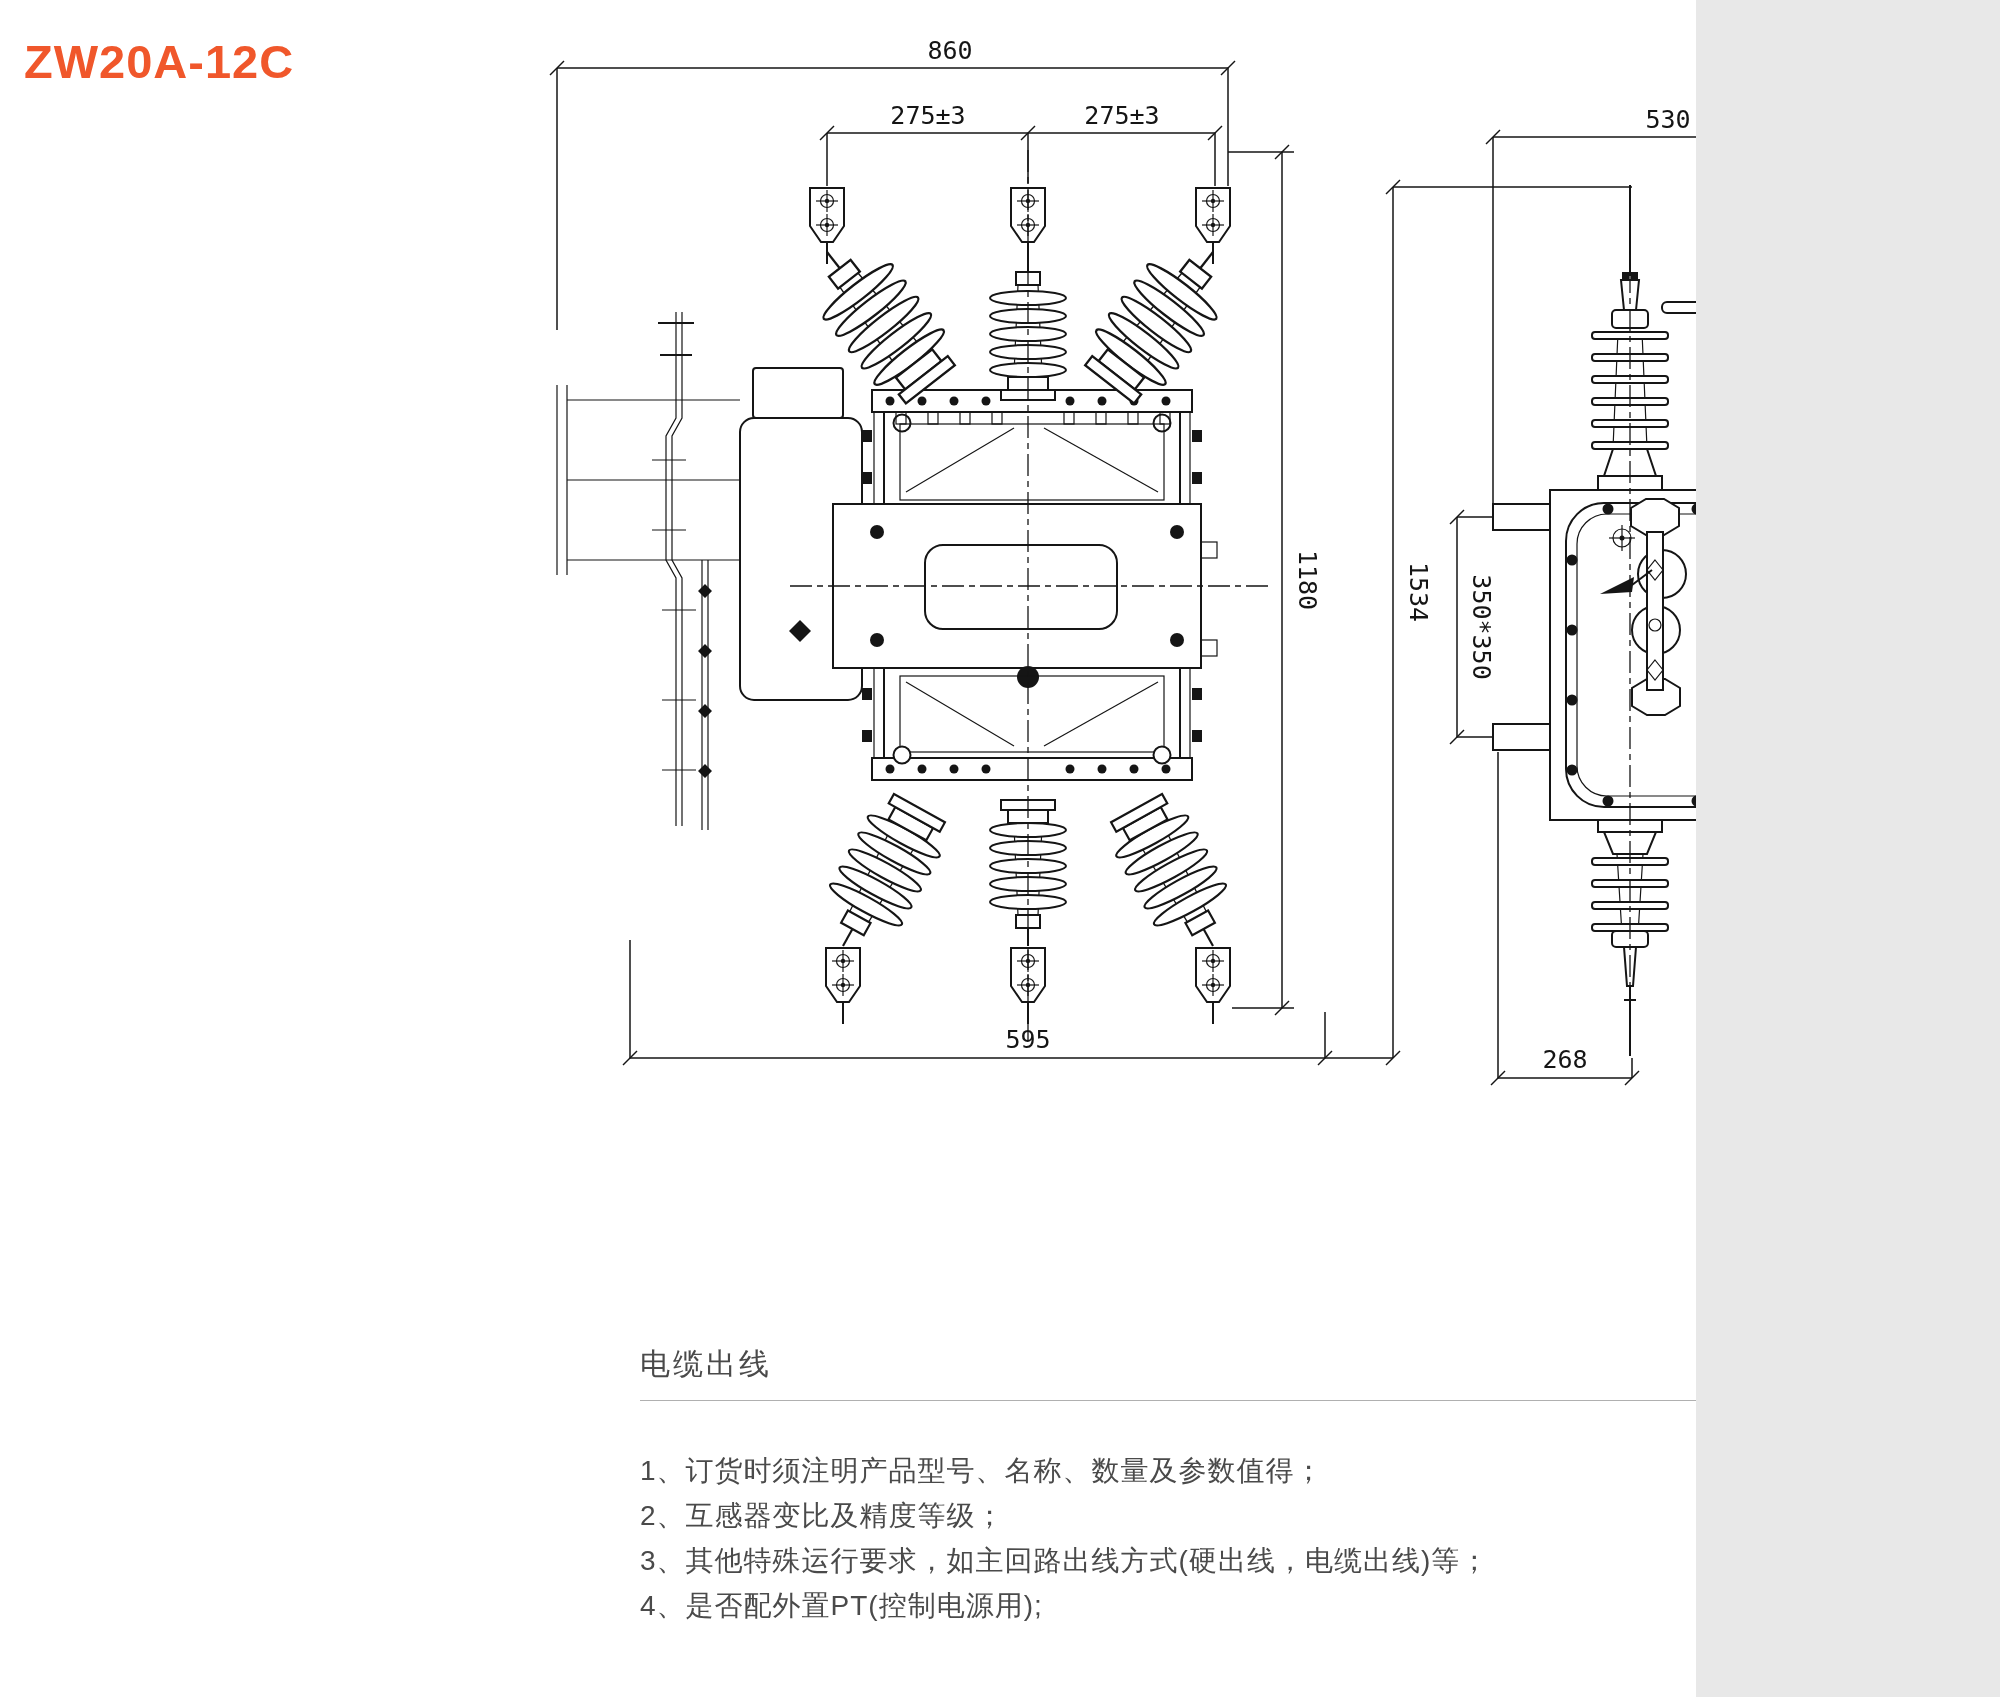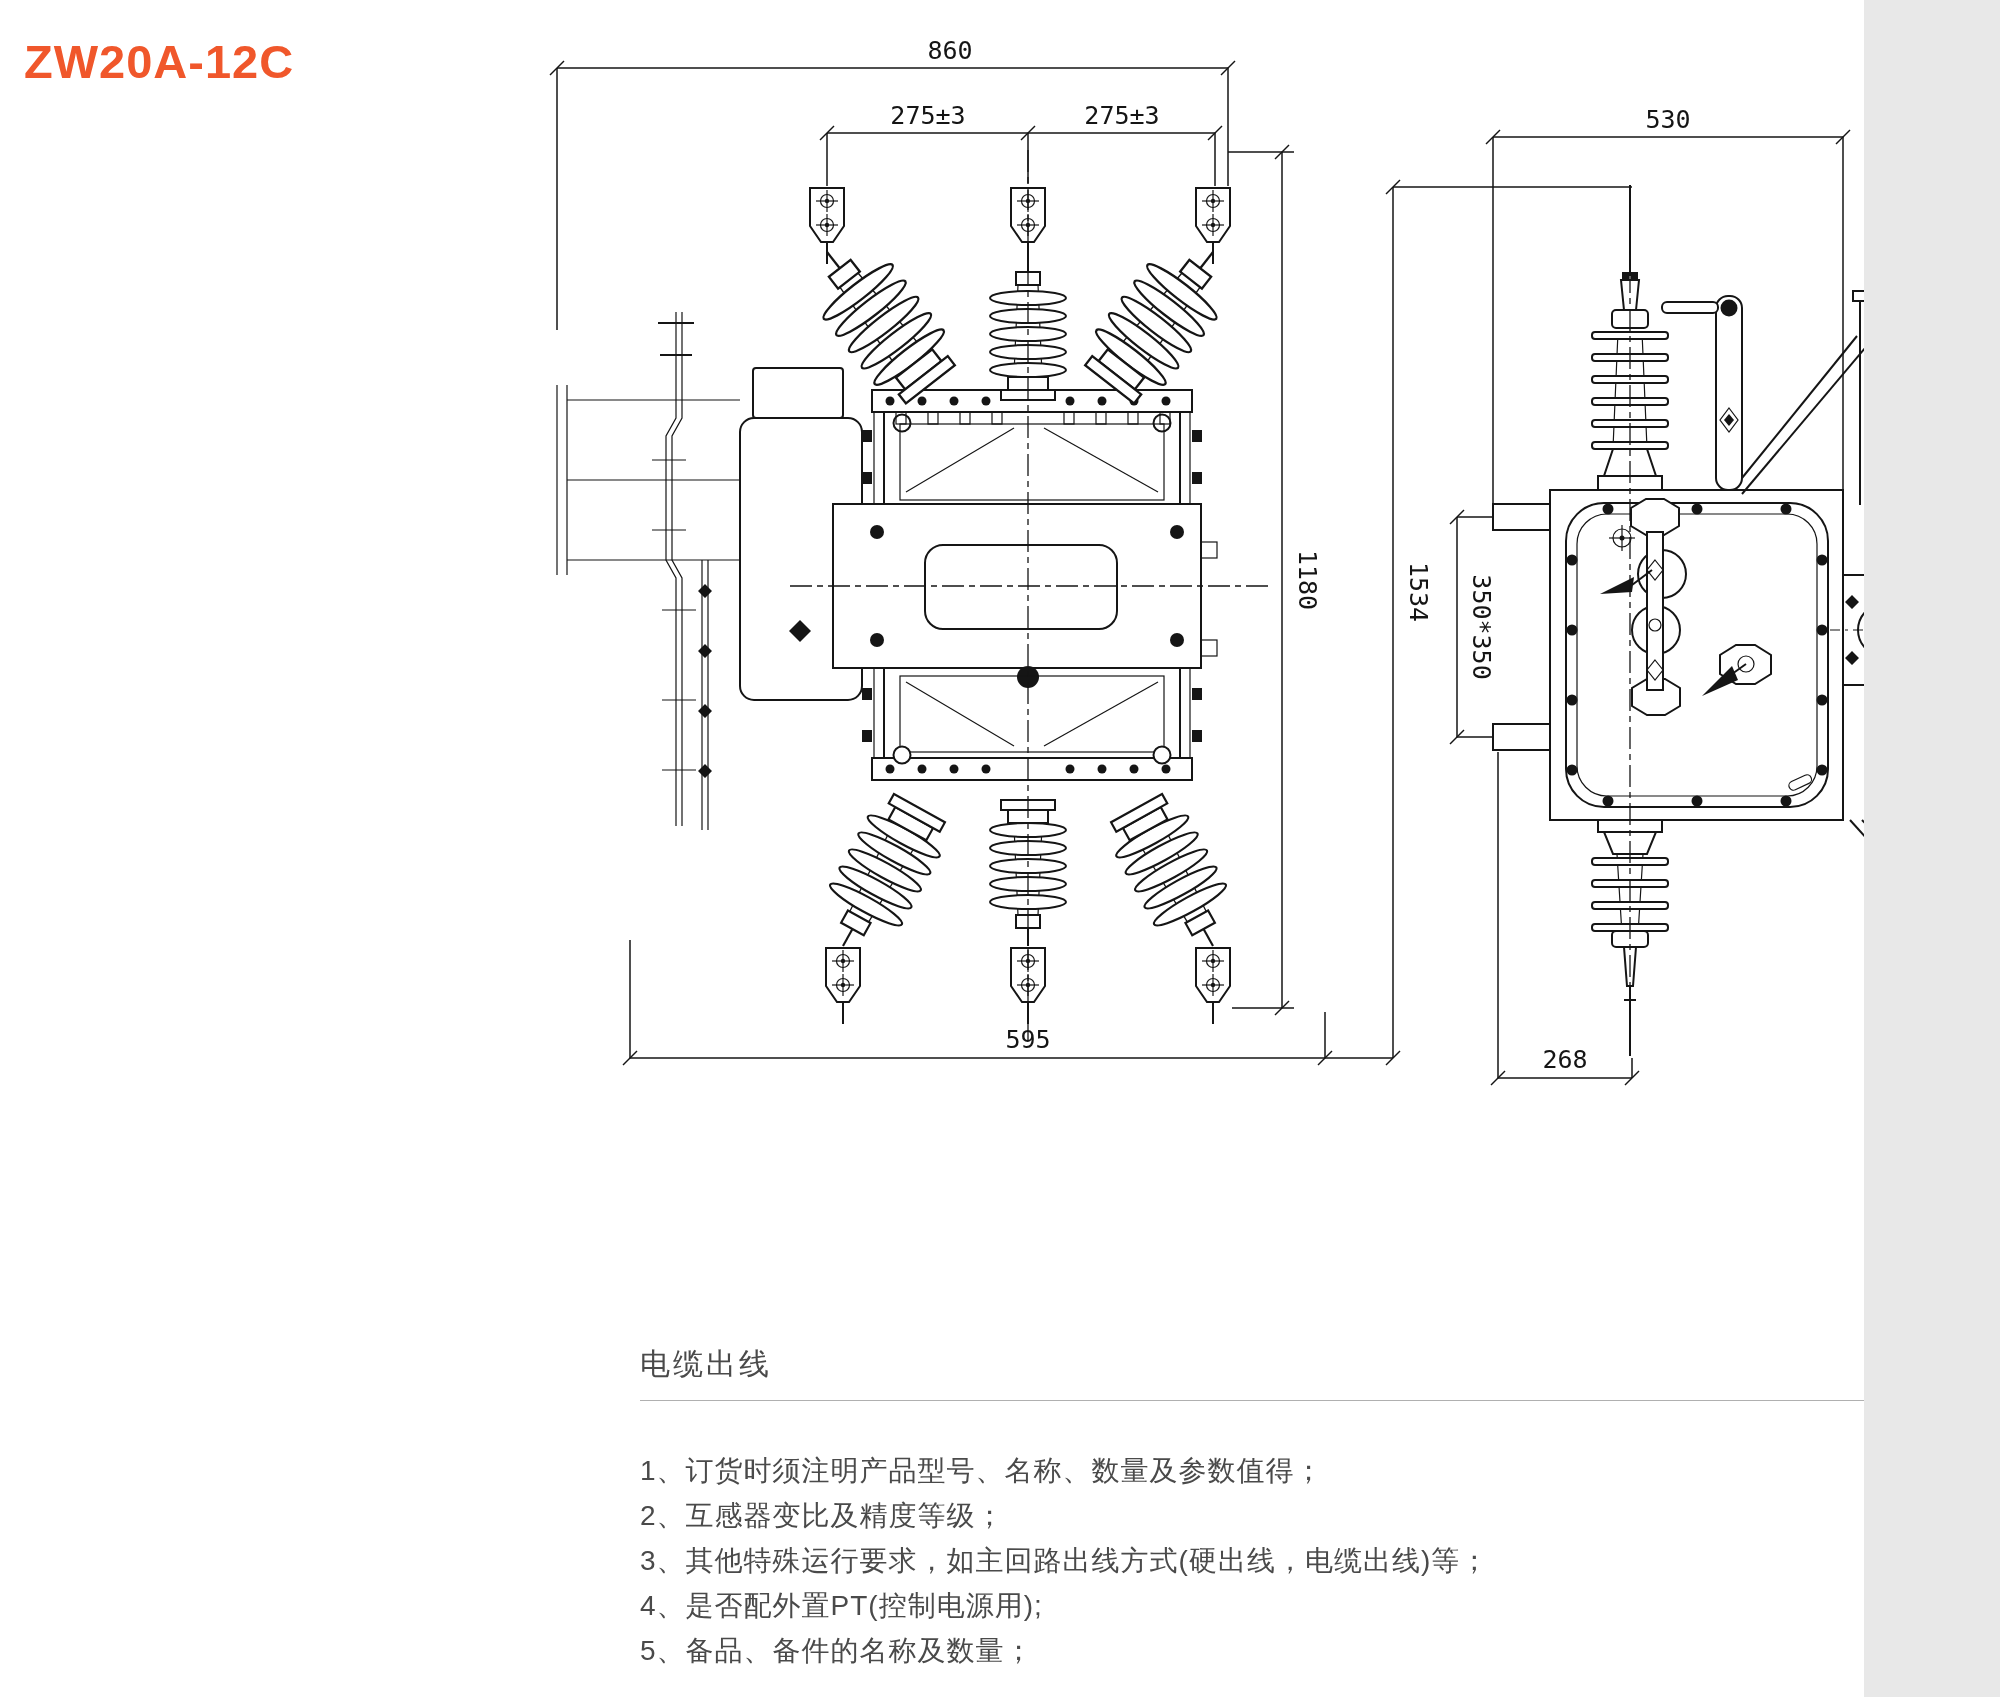--- a/index.html
+++ b/index.html
@@ -1,17 +1,17 @@
 <!DOCTYPE html>
 <html><head>
 <meta charset="utf-8">
 <style>
   html,body{margin:0;padding:0;background:#e8e8e8;}
   .page{
-    position:relative;width:1864px;height:1697px;background:#ffffff;
+    position:relative;width:1696px;height:1697px;background:#ffffff;
     font-family:"Liberation Sans","DejaVu Sans",sans-serif;overflow:hidden;
   }
   .model-title{
     position:absolute;left:24px;top:34px;font-size:47px;font-weight:bold;
     color:#F0572B;letter-spacing:1px;
   }
   .product-subtitle{
     position:absolute;left:25px;top:97px;font-size:30px;color:#57585A;letter-spacing:2px;
   }
   .notes-heading{
@@ -374,15 +374,14 @@
       <line class="dash" x1="1630" y1="195" x2="1630" y2="1050"></line>
     </g>
   </svg>
 
   <div class="notes-heading">电缆出线</div>
   <div class="notes-rule"></div>
   <div class="note-item" style="top:1452px">1、订货时须注明产品型号、名称、数量及参数值得；</div>
   <div class="note-item" style="top:1497px">2、互感器变比及精度等级；</div>
   <div class="note-item" style="top:1542px">3、其他特殊运行要求，如主回路出线方式(硬出线，电缆出线)等；</div>
   <div class="note-item" style="top:1587px">4、是否配外置PT(控制电源用);</div>
-  <div class="note-item" style="top:1632px">5、备品、备件的名称及数量；</div>
 
 </div>
 
 </body></html>

